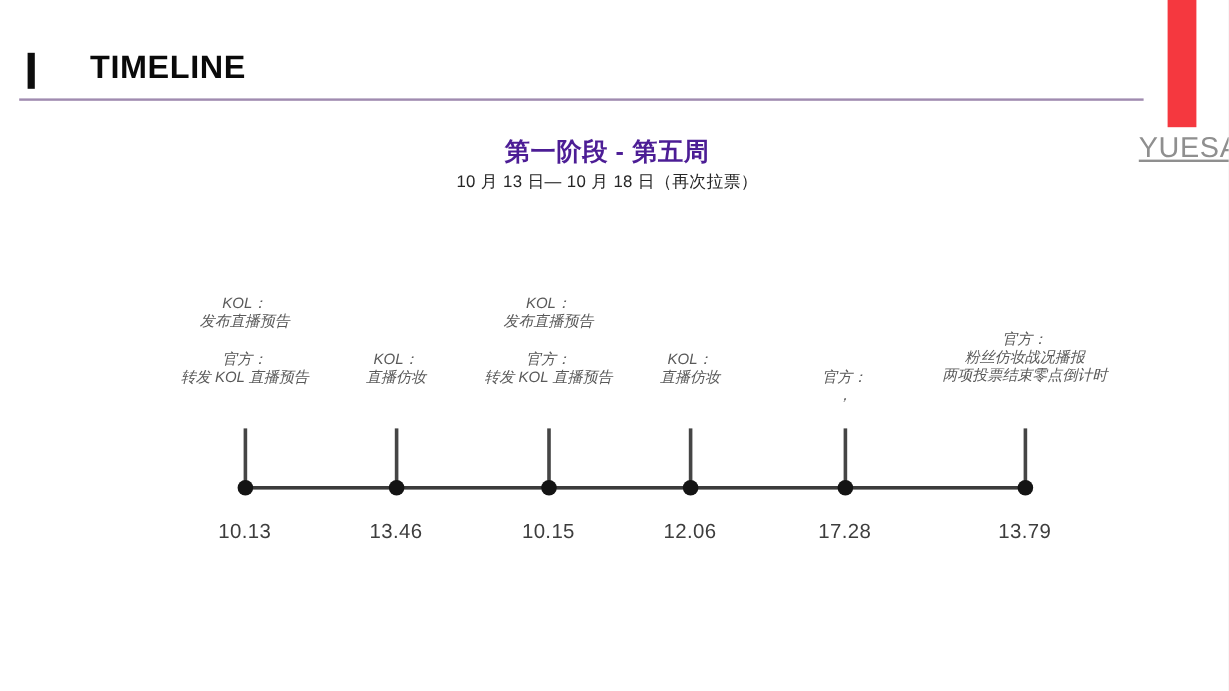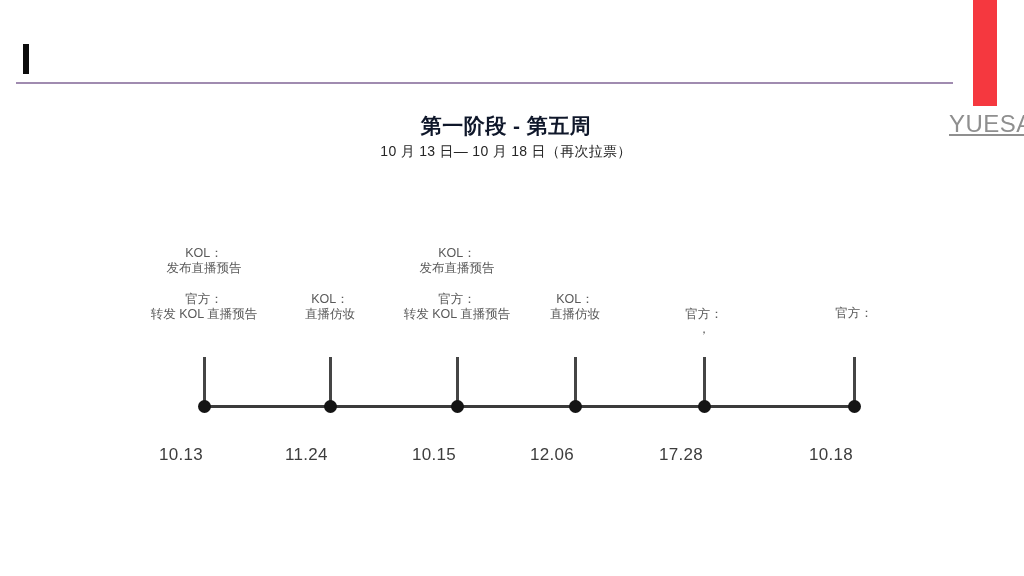--- a/index.html
+++ b/index.html
@@ -41,58 +41,59 @@
     position:absolute;left:949px;top:110px;width:76px;
     font-size:24px;letter-spacing:0.5px;color:var(--brandgray,#8f8f8f);
     font-weight:400;
     text-decoration:underline;
   }
   
   .stage{
     position:absolute;left:206px;top:112px;width:600px;text-align:center;
   }
   .stage-title{
-    font-size:21px;font-weight:700;color:#0f172a;
+    font-size:21px;font-weight:700;color:#4c1d95;
     letter-spacing:0.5px;
   }
   .stage-subtitle{
     margin-top:3px;
     font-size:14px;color:#262626;letter-spacing:0.3px;text-align:center;
   }
   
   .tl-line{
     position:absolute;left:204px;top:405px;width:650px;height:3px;
     background:var(--linedark,#3b3b3b);
   }
   .tl-tick{
     position:absolute;top:357px;width:3px;height:49px;
     background:#454545;
   }
   .tl-dot{
     position:absolute;top:400px;width:13px;height:13px;border-radius:50%;
     background:#141414;
   }
   .tl-date{
-    position:absolute;top:445px;width:90px;text-align:left;
+    position:absolute;top:433px;width:90px;text-align:center;
     font-size:17px;color:#3d3d3d;letter-spacing:0.3px;
   }
   .tl-labels{
     position:absolute;width:200px;text-align:center;
     color:var(--textgray,#595959);
     font-size:12.5px;line-height:15px;
   }
-  .tl-block{margin-top:16px;}
+  .tl-block{margin-top:16px;font-style:italic;}
   .tl-block:first-child{margin-top:0;}
 </style>
 </head>
 <body>
 
 <div class="slide" style="--accent: #f5383f; --underline: #a08bb0; --textgray: #595959; --linedark: #3b3b3b; --brandgray: #8f8f8f;">
 
   <div class="header-bar"></div>
+  <div class="header-title">TIMELINE</div>
   <div class="header-underline"></div>
 
   <div class="logo-bar">
     <div class="logo-chars">羽西</div>
   </div>
   <div class="logo-brand">YUESAI</div>
 
   <div class="stage">
     <div class="stage-title">第一阶段 - 第五周</div>
     <div class="stage-subtitle">10 月 13 日— 10 月 18 日（再次拉票）</div>
@@ -108,21 +109,21 @@
           <div>KOL：</div>
           <div>发布直播预告</div>
         </div>
         <div class="tl-block">
           <div>官方：</div>
           <div>转发 KOL 直播预告</div>
         </div>
       </div>
       <div class="tl-tick" style="left: 328.5px;"></div>
       <div class="tl-dot" style="left: 323.5px;"></div>
-      <div class="tl-date" style="left: 285px;">11.24</div>
+      <div class="tl-date" style="left: 285px;">13.46</div>
       <div class="tl-labels" style="left: 230px; bottom: 254px;">
         <div class="tl-block">
           <div>KOL：</div>
           <div>直播仿妆</div>
         </div>
       </div>
       <div class="tl-tick" style="left: 455.5px;"></div>
       <div class="tl-dot" style="left: 450.5px;"></div>
       <div class="tl-date" style="left: 412px;">10.15</div>
       <div class="tl-labels" style="left: 357px; bottom: 254px;">
@@ -148,21 +149,23 @@
       <div class="tl-dot" style="left: 697.5px;"></div>
       <div class="tl-date" style="left: 659px;">17.28</div>
       <div class="tl-labels" style="left: 604px; bottom: 239px;">
         <div class="tl-block">
           <div>官方：</div>
           <div>，</div>
         </div>
       </div>
       <div class="tl-tick" style="left: 852.5px;"></div>
       <div class="tl-dot" style="left: 847.5px;"></div>
-      <div class="tl-date" style="left: 809px;">10.18</div>
+      <div class="tl-date" style="left: 809px;">13.79</div>
       <div class="tl-labels" style="left: 754px; bottom: 255px;">
         <div class="tl-block">
           <div>官方：</div>
+          <div>粉丝仿妆战况播报</div>
+          <div>两项投票结束零点倒计时</div>
         </div>
       </div>
     </div>
 
 </div>
 
 </body></html>

